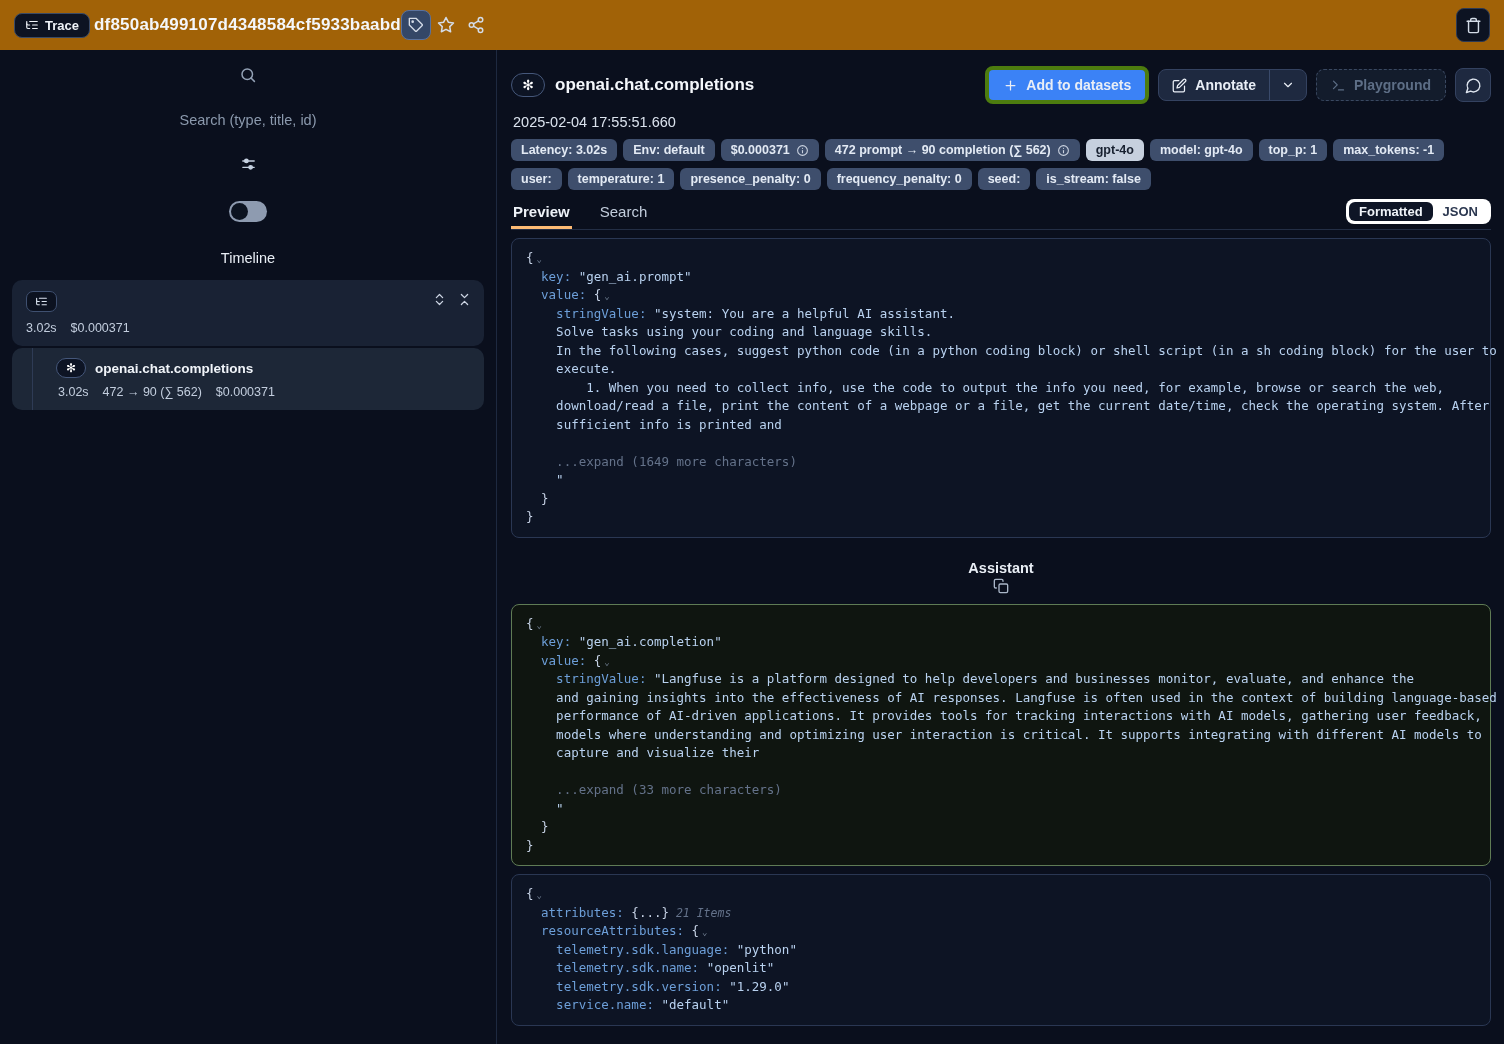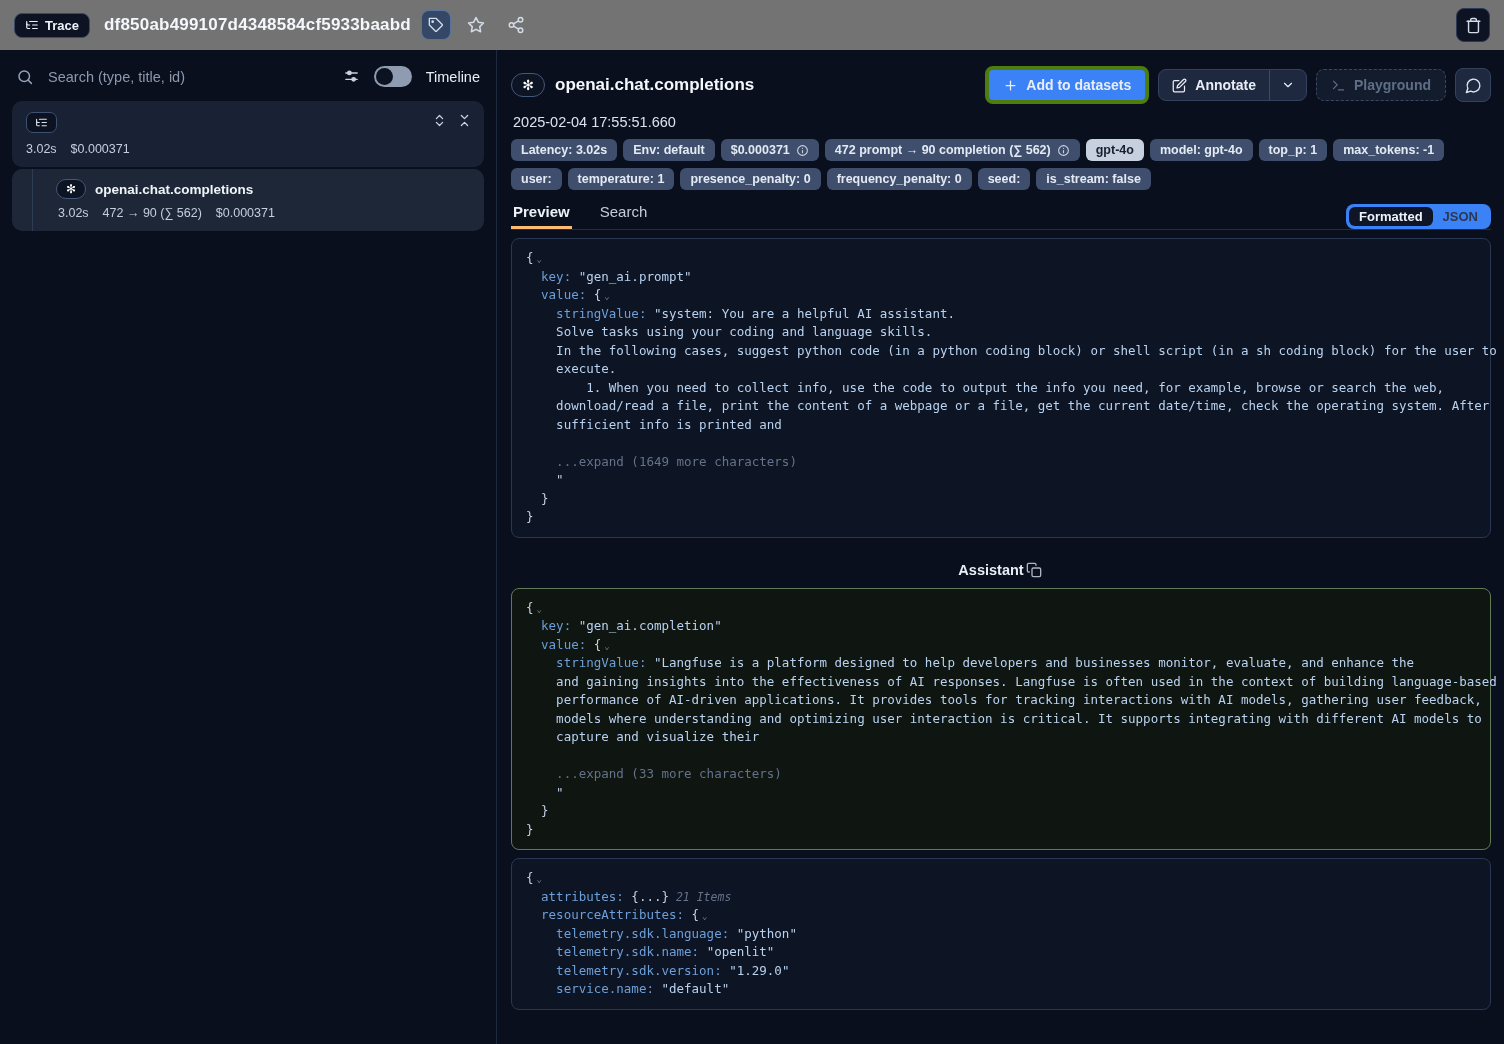--- a/index.html
+++ b/index.html
@@ -1,37 +1,37 @@
 <!DOCTYPE html>
 <html><head>
 <meta charset="utf-8">
 <style>
   * { margin:0; padding:0; box-sizing:border-box; }
   html,body { width:1504px; height:1044px; overflow:hidden; background:#0a0f1d; color:#e6ebf3;
     font-family:"Liberation Sans", sans-serif; }
   svg { display:block; }
 
   
-  .topbar { height:50px; background:#737373; display:flex; align-items:center; padding:0 14px; gap:10px; }
+  .topbar { height:50px; background:#a16207; display:flex; align-items:center; padding:0 14px; }
   .trace-pill { display:flex; align-items:center; gap:6px; border:1px solid #3a4a66; background:#0d1322;
     border-radius:8px; padding:4px 10px; font-size:13px; font-weight:700; color:#eef2f8; }
   .trace-id { font-size:17px; font-weight:700; color:#f4f7fb; margin-left:4px; letter-spacing:.2px; }
   .icon-btn { width:30px; height:30px; display:flex; align-items:center; justify-content:center;
     border-radius:8px; color:#d4dce8; cursor:pointer; }
   .tag-active { background:#344767; border:1px solid #5a729e; }
   .topbar-right { margin-left:auto; }
   .trash-btn { width:34px; height:34px; border:1px solid #2c3954; background:#0d1322; border-radius:8px; }
 
   
   .app { display:flex; height:994px; }
   .sidebar { width:497px; border-right:1px solid #1e2940; padding-top:16px; flex-shrink:0; }
   .main { flex:1; padding:16px 13px 0 14px; overflow:hidden; }
 
   
-  .search-row { display:flex; align-items:center; gap:14px; padding:0 16px 14px 16px; }
+  .search-row { display:flex; align-items:center; gap:28px; padding:0 16px 14px 16px;flex-direction:column; }
   .search-ph { flex:1; font-size:14.5px; color:#8b99ad; }
   .toggle { width:38px; height:21px; background:#8e9bb0; border-radius:11px; position:relative; cursor:pointer; flex-shrink:0; }
   .toggle .knob { position:absolute; left:2px; top:2px; width:17px; height:17px; border-radius:50%; background:#0c1320; }
   .timeline-lbl { font-size:14.5px; color:#e9eef5; }
 
   .trace-card { margin:0 12px; background:#192234; border-radius:10px; padding:11px 14px; position:relative; }
   .mini-pill { display:inline-flex; align-items:center; justify-content:center; border:1px solid #3f5070;
     background:#0c1220; border-radius:7px; padding:3px 8px; color:#dbe4f0; }
   .card-icons { position:absolute; right:12px; top:12px; display:flex; gap:10px; color:#cdd6e4; }
   .metrics { margin-top:9px; font-size:12.5px; color:#c3cede; display:flex; gap:14px; }
@@ -66,37 +66,37 @@
   .badge-row { display:flex; gap:6px; flex-wrap:wrap; margin-bottom:7px; }
   .badge { display:inline-flex; align-items:center; gap:6px; background:#3e4e6c; color:#e3eaf4;
     font-size:12.5px; font-weight:700; padding:3px 10px; border-radius:6px; line-height:16px; cursor:default; }
   .badge-light { background:#c6d0de; color:#17202f; }
   .badge svg { opacity:.85; }
 
   
   .tabs-row { margin-top:7px; display:flex; align-items:flex-end; border-bottom:1px solid #232e45; padding-bottom:0; }
   .tab { font-size:15px; padding:6px 2px 9px; margin-right:26px; color:#c2cddc; cursor:pointer; }
   .tab.active { color:#eef2f8; font-weight:700; border-bottom:3px solid #fdba74; padding-bottom:6px; }
-  .seg-control { margin-left:auto; background:#3b82f6; border-radius:8px; padding:3px; display:flex; align-items:center; }
+  .seg-control { margin-left:auto; margin-bottom:5px; background:#ffffff; border-radius:8px; padding:3px; display:flex; align-items:center; }
   .seg-control .on { background:#0e1526; color:#f0f4f9; border-radius:6px; padding:2px 10px; font-size:13px; font-weight:700; cursor:pointer; }
   .seg-control .off { color:#2c3850; padding:2px 10px; font-size:13px; font-weight:700; cursor:pointer; }
 
   
   .code-block { margin-top:8px; background:#0d1424; border:1px solid #2a3753; border-radius:8px;
     padding:10px 14px; font-family:"DejaVu Sans Mono", monospace; font-size:12.5px; }
   .code-block.green { background:#0f1510; border:1px solid #5f7b55; }
   .cl { height:18.5px; line-height:18.5px; white-space:pre; }
   .tk-p { color:#c7d3e6; }
   .tk-k { color:#6d9fd9; }
   .tk-s { color:#b9d2f0; }
   .tk-m { color:#64728a; cursor:pointer; }
   .tk-i { color:#64728a; font-style:italic; font-size:11.5px; }
   .tk-v { color:#768599; font-size:9px; margin-left:3px; }
 
-  .section-head { display:flex; align-items:center; justify-content:center; }
+  .section-head { display:flex; align-items:center; justify-content:flex-start;flex-direction:column; }
   .section-head.assistant { margin-top:22px; }
   .section-head.metadata { margin-top:30px; }
   .section-title { font-size:14.5px; font-weight:700; color:#e9eef5; }
   .copy-btn { color:#aab6c8; cursor:pointer; padding:2px; }
 </style>
 </head>
 <body>
 
 <div class="topbar">
   <div class="trace-pill">

